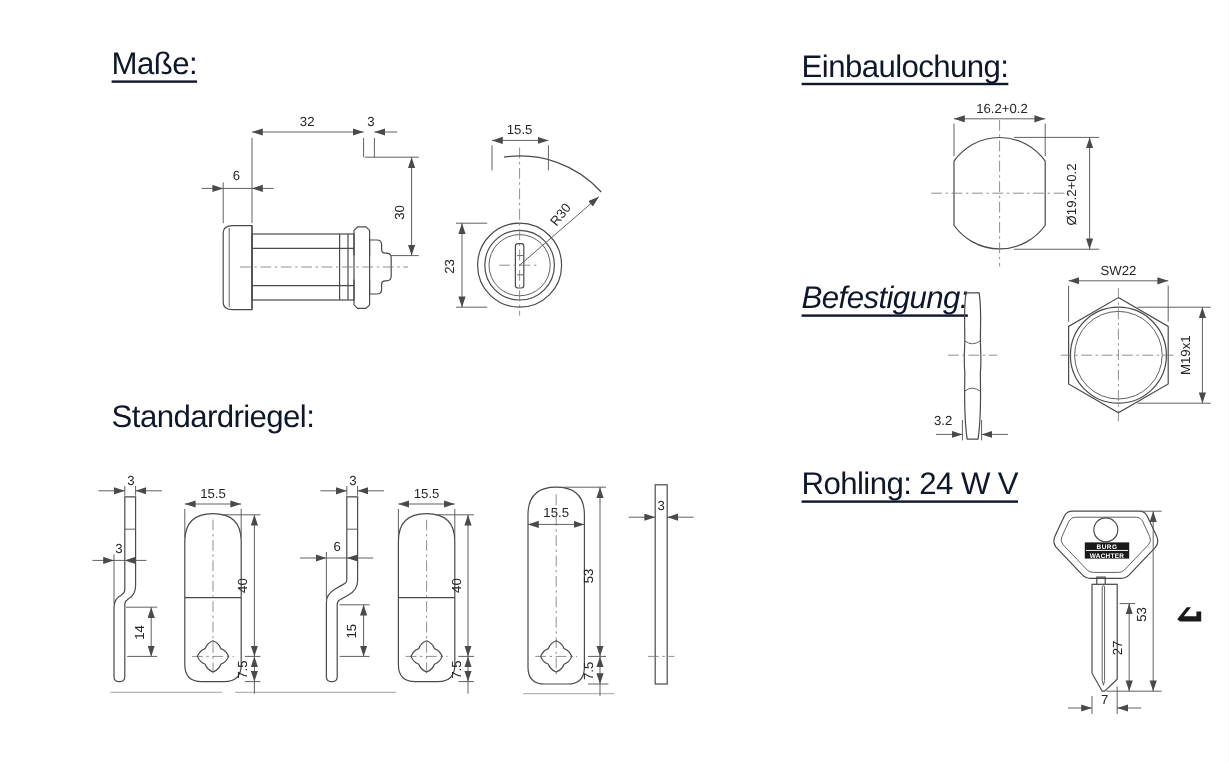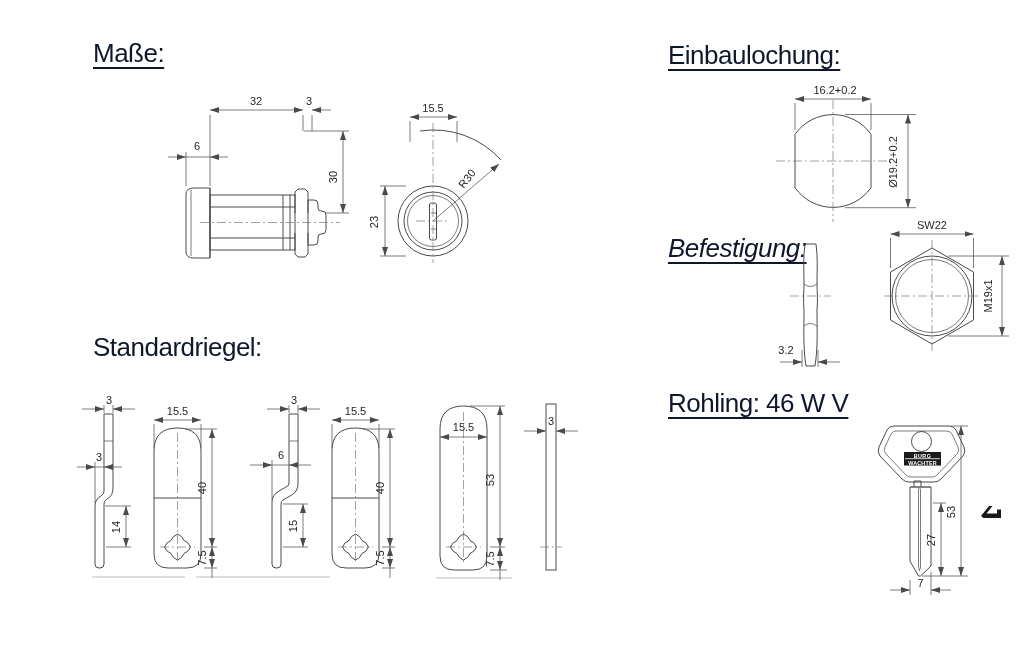--- a/index.html
+++ b/index.html
@@ -19,21 +19,21 @@
 </style>
 </head>
 <body>
 
 <div id="canvas">
 
   <div class="heading" style="left:93px;top:38px;">Maße:</div>
   <div class="heading" style="left:668px;top:40px;">Einbaulochung:</div>
   <div class="heading" style="left:668px;top:233px;font-style:italic;">Befestigung:</div>
   <div class="heading nounder" style="left:93px;top:332px;">Standardriegel:</div>
-  <div class="heading" style="left:668px;top:388px;">Rohling: 46 W V</div>
+  <div class="heading" style="left:668px;top:388px;">Rohling: 24 W V</div>
 
   <svg style="left:160px;top:80px;width:360px;height:200px;" viewBox="160 80 360 200">
     <defs>
       <marker id="arrA" viewBox="0 0 10 7" refX="9" refY="3" markerWidth="10" markerHeight="7" orient="auto-start-reverse" markerUnits="userSpaceOnUse">
         <path d="M0,0 L9,3 L0,6 Z" fill="#4a4a4a"></path>
       </marker>
     </defs>
 
     <g>
       <path class="ln" d="M210,188 L194,188 Q186,188 186,194 L186,252 Q186,258 194,258 L210,258 Z"></path>

